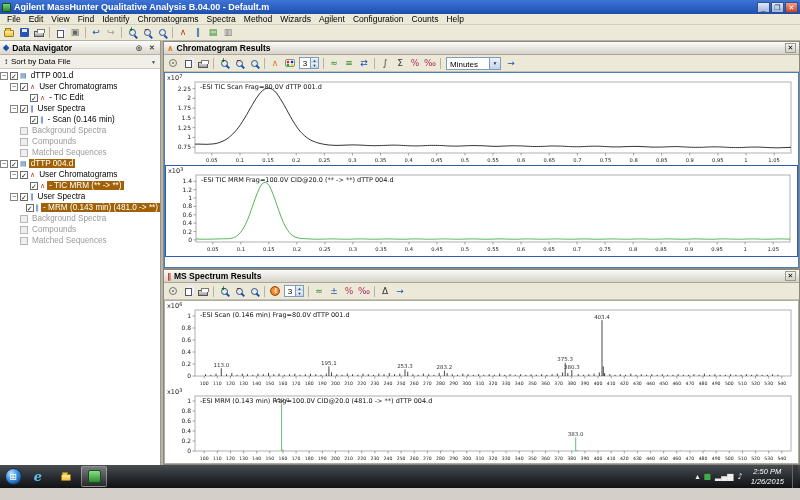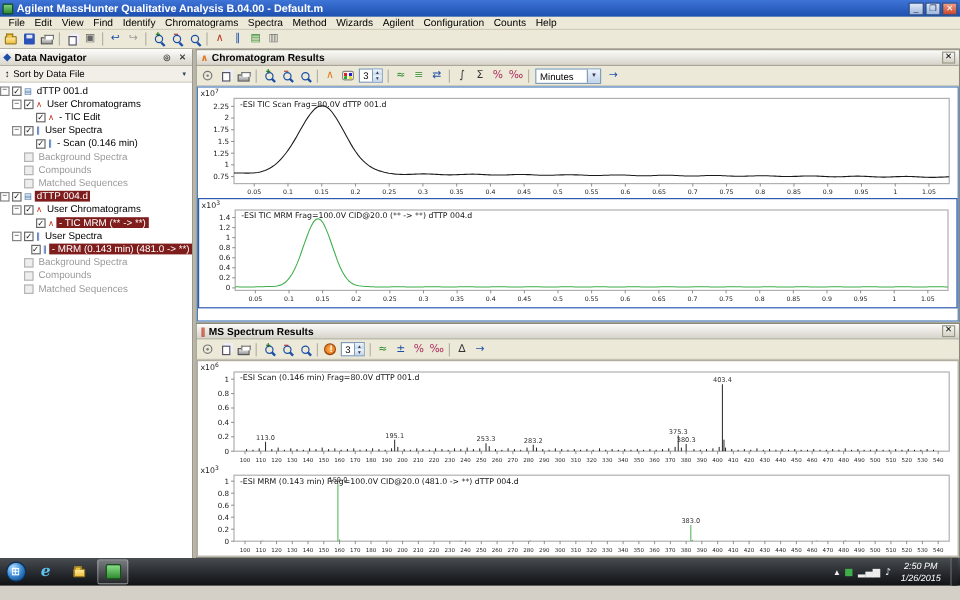--- a/index.html
+++ b/index.html
@@ -76,21 +76,21 @@
   .exp { width:8px; height:8px; border:1px solid #848484; background:#fff; font-size:7px; line-height:6px; text-align:center; color:#333; margin-right:2px; flex:0 0 auto; }
   .expsp { width:10px; flex:0 0 auto; }
   .cb { width:8px; height:8px; border:1px solid #6a6a6a; background:#fff; font-size:7px; line-height:7px; text-align:center; color:#1a1a1a; margin-right:2px; flex:0 0 auto; }
   .cb.dis { border-color:#b5b5b5; background:#eee; }
   .ti { font-size:7px; margin-right:2px; font-family:"DejaVu Sans",sans-serif; flex:0 0 auto; }
   .ti-data-file { color:#3a6ea5; }
   .ti-chromatograms-folder, .ti-chromatogram { color:#c03018; }
   .ti-spectra-folder, .ti-spectrum { color:#1b4fa8; }
   .tlab { font-size:8.2px; padding:0 2px; }
   .tlab.dis { color:#9a9a9a; }
-  .trow.sel .tlab { background:#7f1d1d; color:#fff; }
+  .trow.sel .tlab { background:#a16207; color:#fff; }
 
   .splitter { width:2px; background:#b8b4a8; cursor:col-resize; flex:0 0 auto; }
 
   
   .panels { flex:1; display:flex; flex-direction:column; min-width:0; }
   .panel { border:1px solid #8a887c; display:flex; flex-direction:column; background:#ece9d8; min-height:0; }
   .panel.chrom { height:228px; flex:0 0 auto; }
   .panel.spec { flex:1; }
   .phead { height:13px; background:linear-gradient(#fbfbf9,#d6d3ca); border-bottom:1px solid #aaa79a; display:flex; align-items:center; gap:3px; padding:0 3px; font-weight:bold; font-size:8.5px; }
   .phead .ph-ico { font-size:8px; font-family:"DejaVu Sans",sans-serif; }

